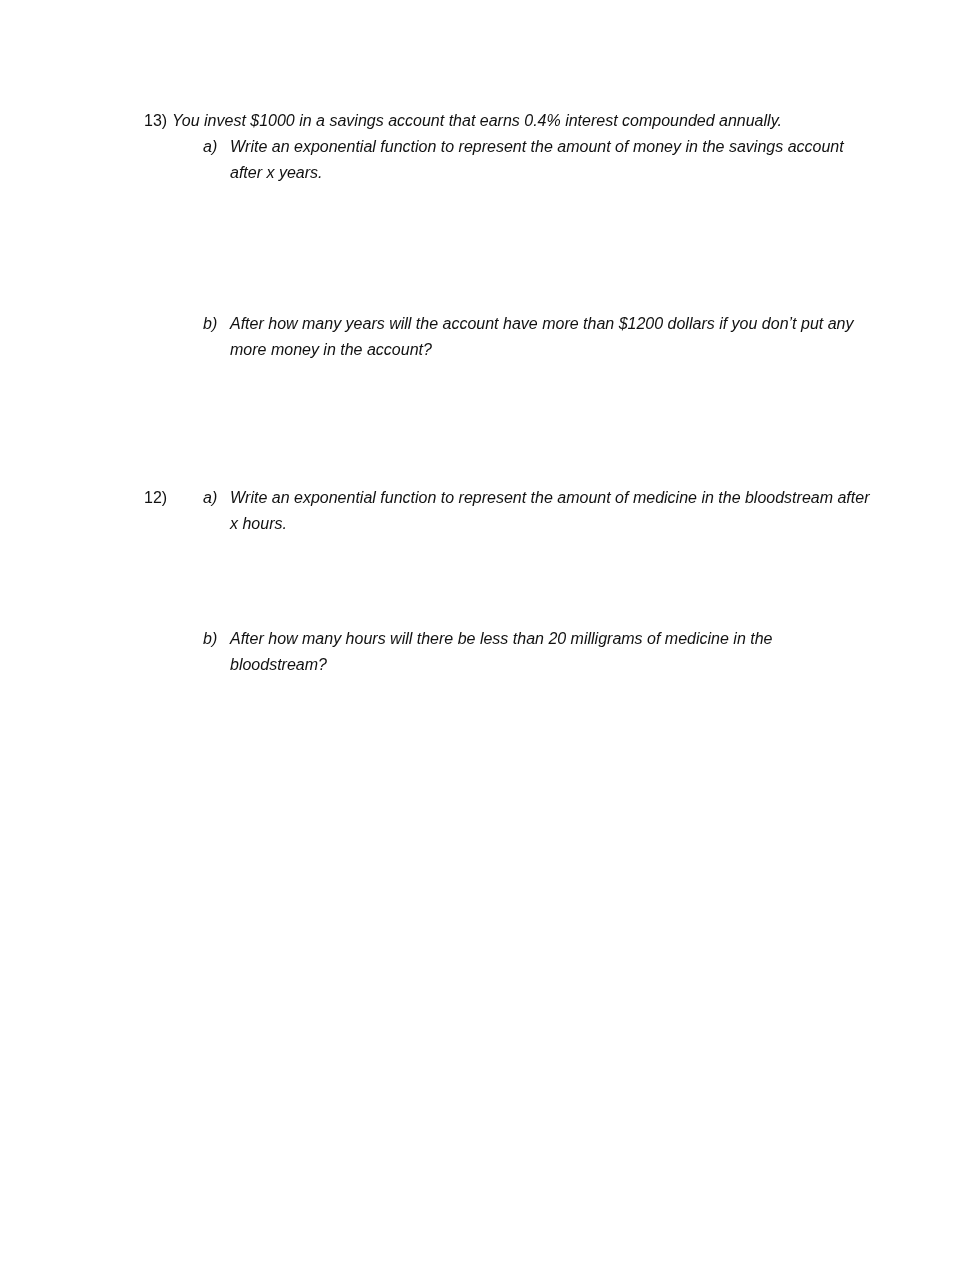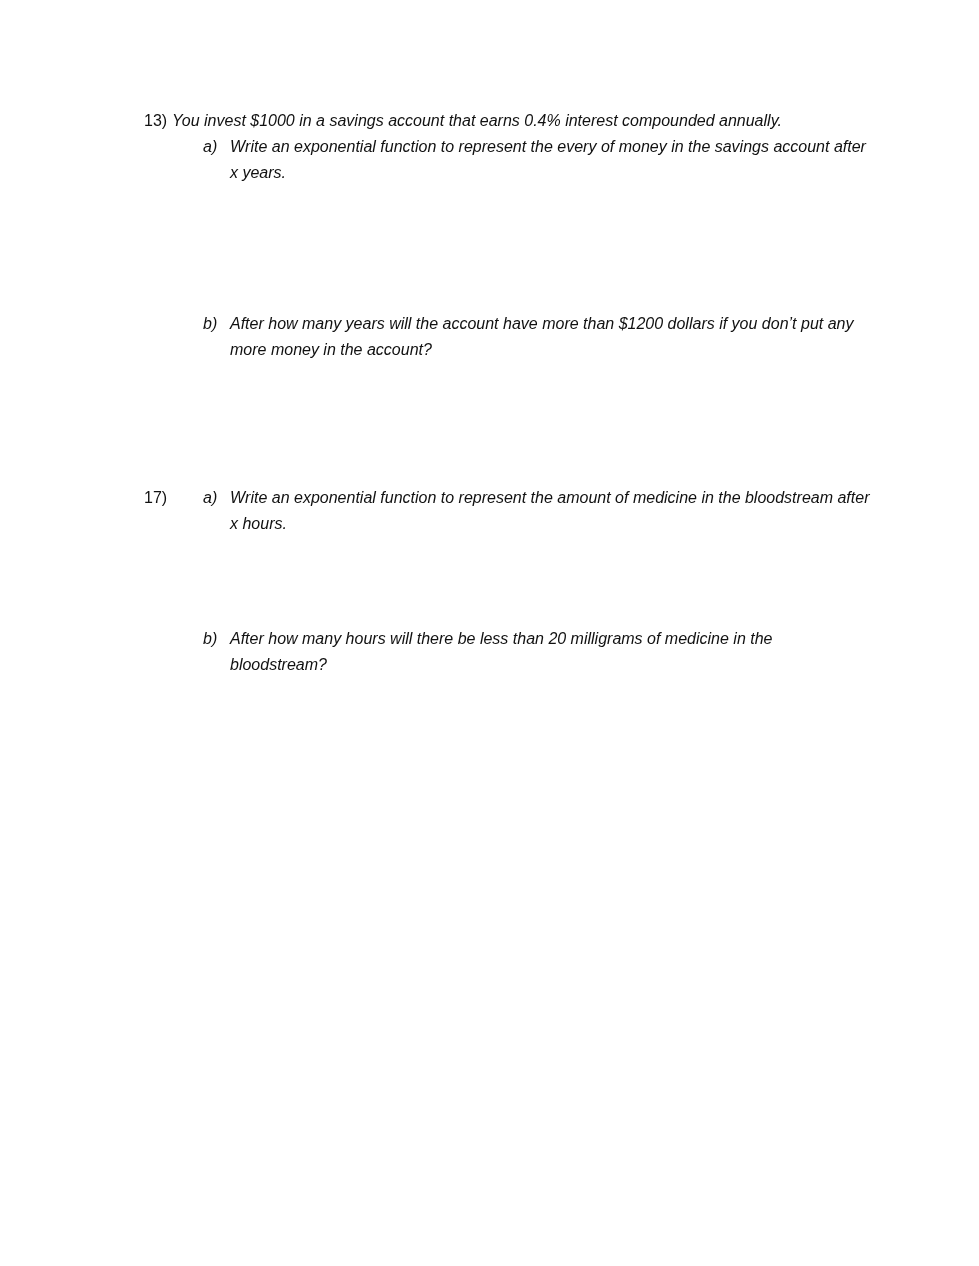--- a/index.html
+++ b/index.html
@@ -61,34 +61,34 @@
 
 <div class="page">
 
   <div class="question">
     <span class="q-num">13)</span>
     <div class="q-body">
       <div class="q-text">You invest $1000 in a savings account that earns 0.4% interest compounded annually.</div>
       <div class="parts">
         <div class="part">
           <span class="part-label">a)</span>
-          <div class="part-text">Write an exponential function to represent the every of money in the savings account after x years.</div>
+          <div class="part-text">Write an exponential function to represent the amount of money in the savings account after x years.</div>
         </div>
         <div class="space-13a"></div>
         <div class="part">
           <span class="part-label">b)</span>
           <div class="part-text">After how many years will the account have more than $1200 dollars if you don’t put any more money in the account?</div>
         </div>
         <div class="space-13b"></div>
       </div>
     </div>
   </div>
 
   <div class="question q14">
-    <span class="q-num">17)</span>
+    <span class="q-num">12)</span>
     <div class="q-body">
       <div class="parts">
         <div class="part">
           <span class="part-label">a)</span>
           <div class="part-text">Write an exponential function to represent the amount of medicine in the bloodstream after x hours.</div>
         </div>
         <div class="space-14a"></div>
         <div class="part">
           <span class="part-label">b)</span>
           <div class="part-text">After how many hours will there be less than 20 milligrams of medicine in the bloodstream?</div>

